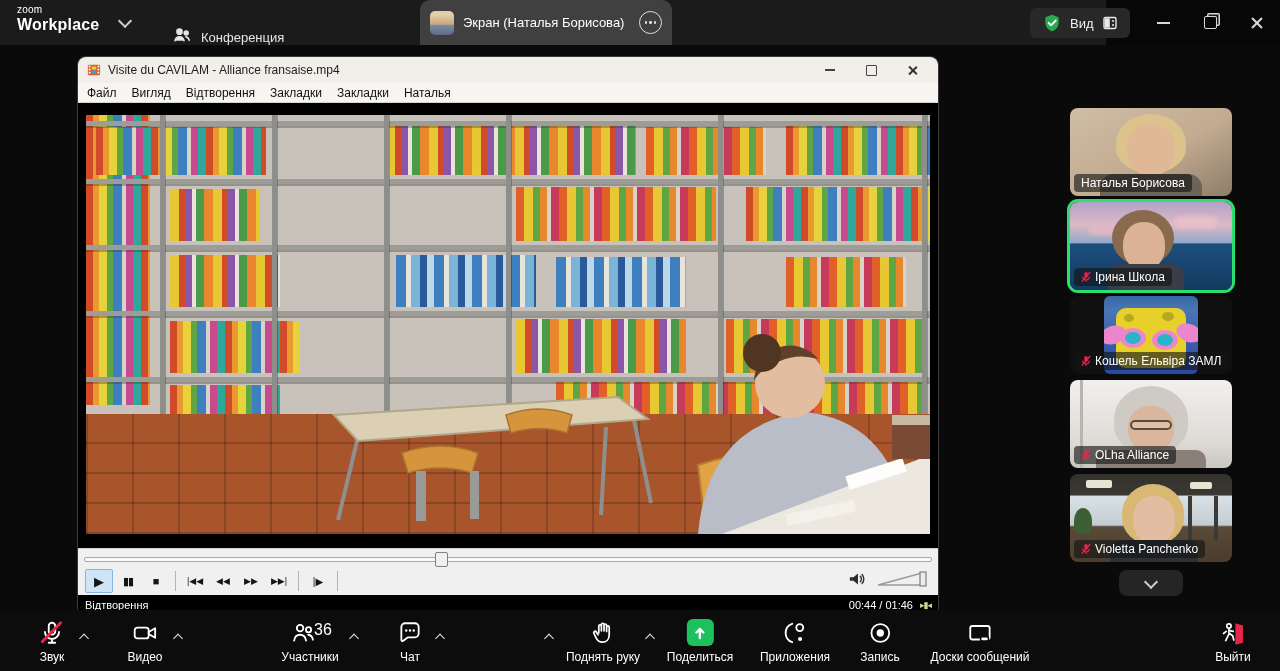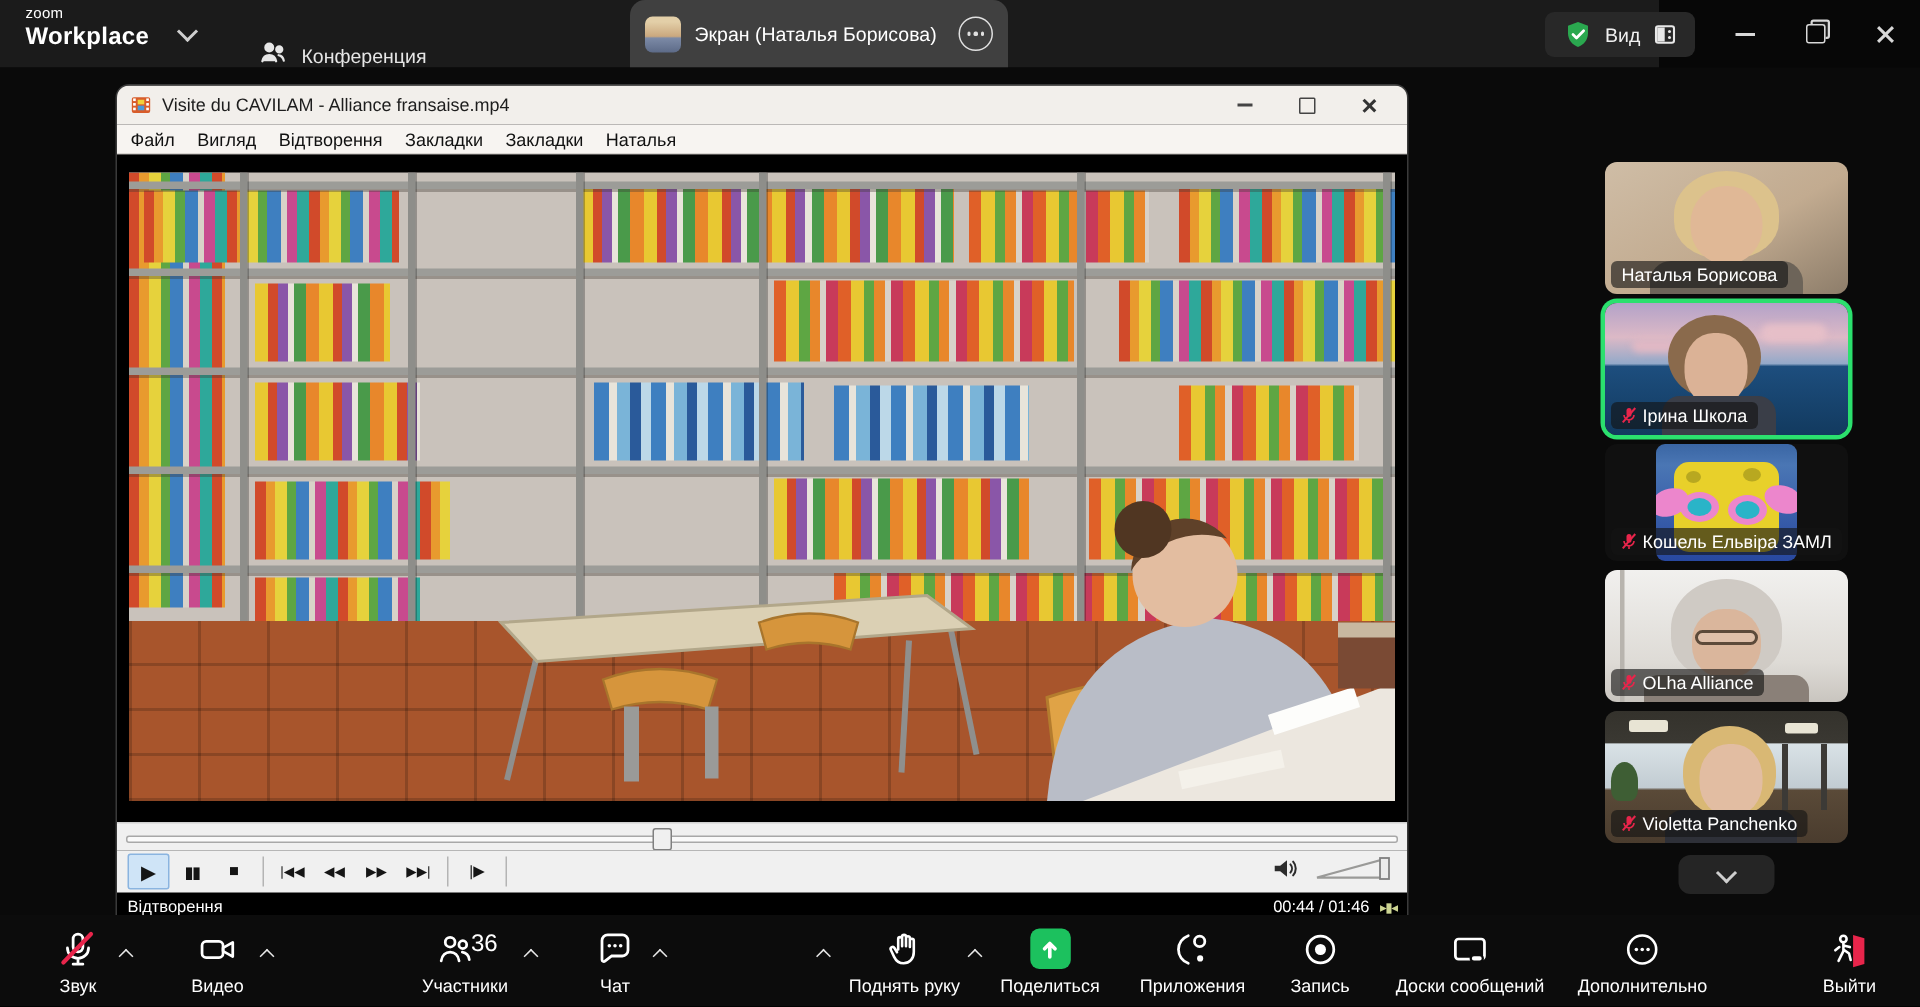--- a/index.html
+++ b/index.html
@@ -491,31 +491,20 @@
     <div class="tb-item" style="left:980px">
       <div class="tb-icon">
         <svg width="28" height="26" viewBox="0 0 26 24">
             <rect x="3.5" y="5.5" width="18" height="12.5" rx="2" fill="none" stroke="#fff" stroke-width="1.7"></rect>
             <rect x="13" y="15.5" width="7.5" height="4" rx="2" fill="#fff" stroke="#0c0c0c" stroke-width="1.4"></rect>
           </svg>
       </div>
       <div class="tb-label">Доски сообщений</div>
     </div>
 
-    <div class="tb-item" style="left:1095px">
-      <div class="tb-icon">
-        <svg width="26" height="26" viewBox="0 0 24 24">
-            <circle cx="12" cy="12" r="8.6" fill="none" stroke="#fff" stroke-width="1.6"></circle>
-            <circle cx="8.4" cy="12" r="1.1" fill="#fff"></circle>
-            <circle cx="12" cy="12" r="1.1" fill="#fff"></circle>
-            <circle cx="15.6" cy="12" r="1.1" fill="#fff"></circle>
-          </svg>
-      </div>
-      <div class="tb-label">Дополнительно</div>
-    </div>
 
     <div class="tb-item" style="left:1233px">
       <div class="tb-icon">
         <svg width="28" height="26" viewBox="0 0 26 24">
             <polygon points="15,3 22,5 22,21 15,23" fill="var(--mute-red,#e8254b)"></polygon>
             <g fill="none" stroke="#fff" stroke-width="1.6" stroke-linecap="round">
               <circle cx="9" cy="5.5" r="2"></circle>
               <path d="M9 8v5l-3 6M9 12l3.5 2.5 1 4M6.5 10.5L4 12.5M9 9.5l4 1"></path>
             </g>
           </svg>

